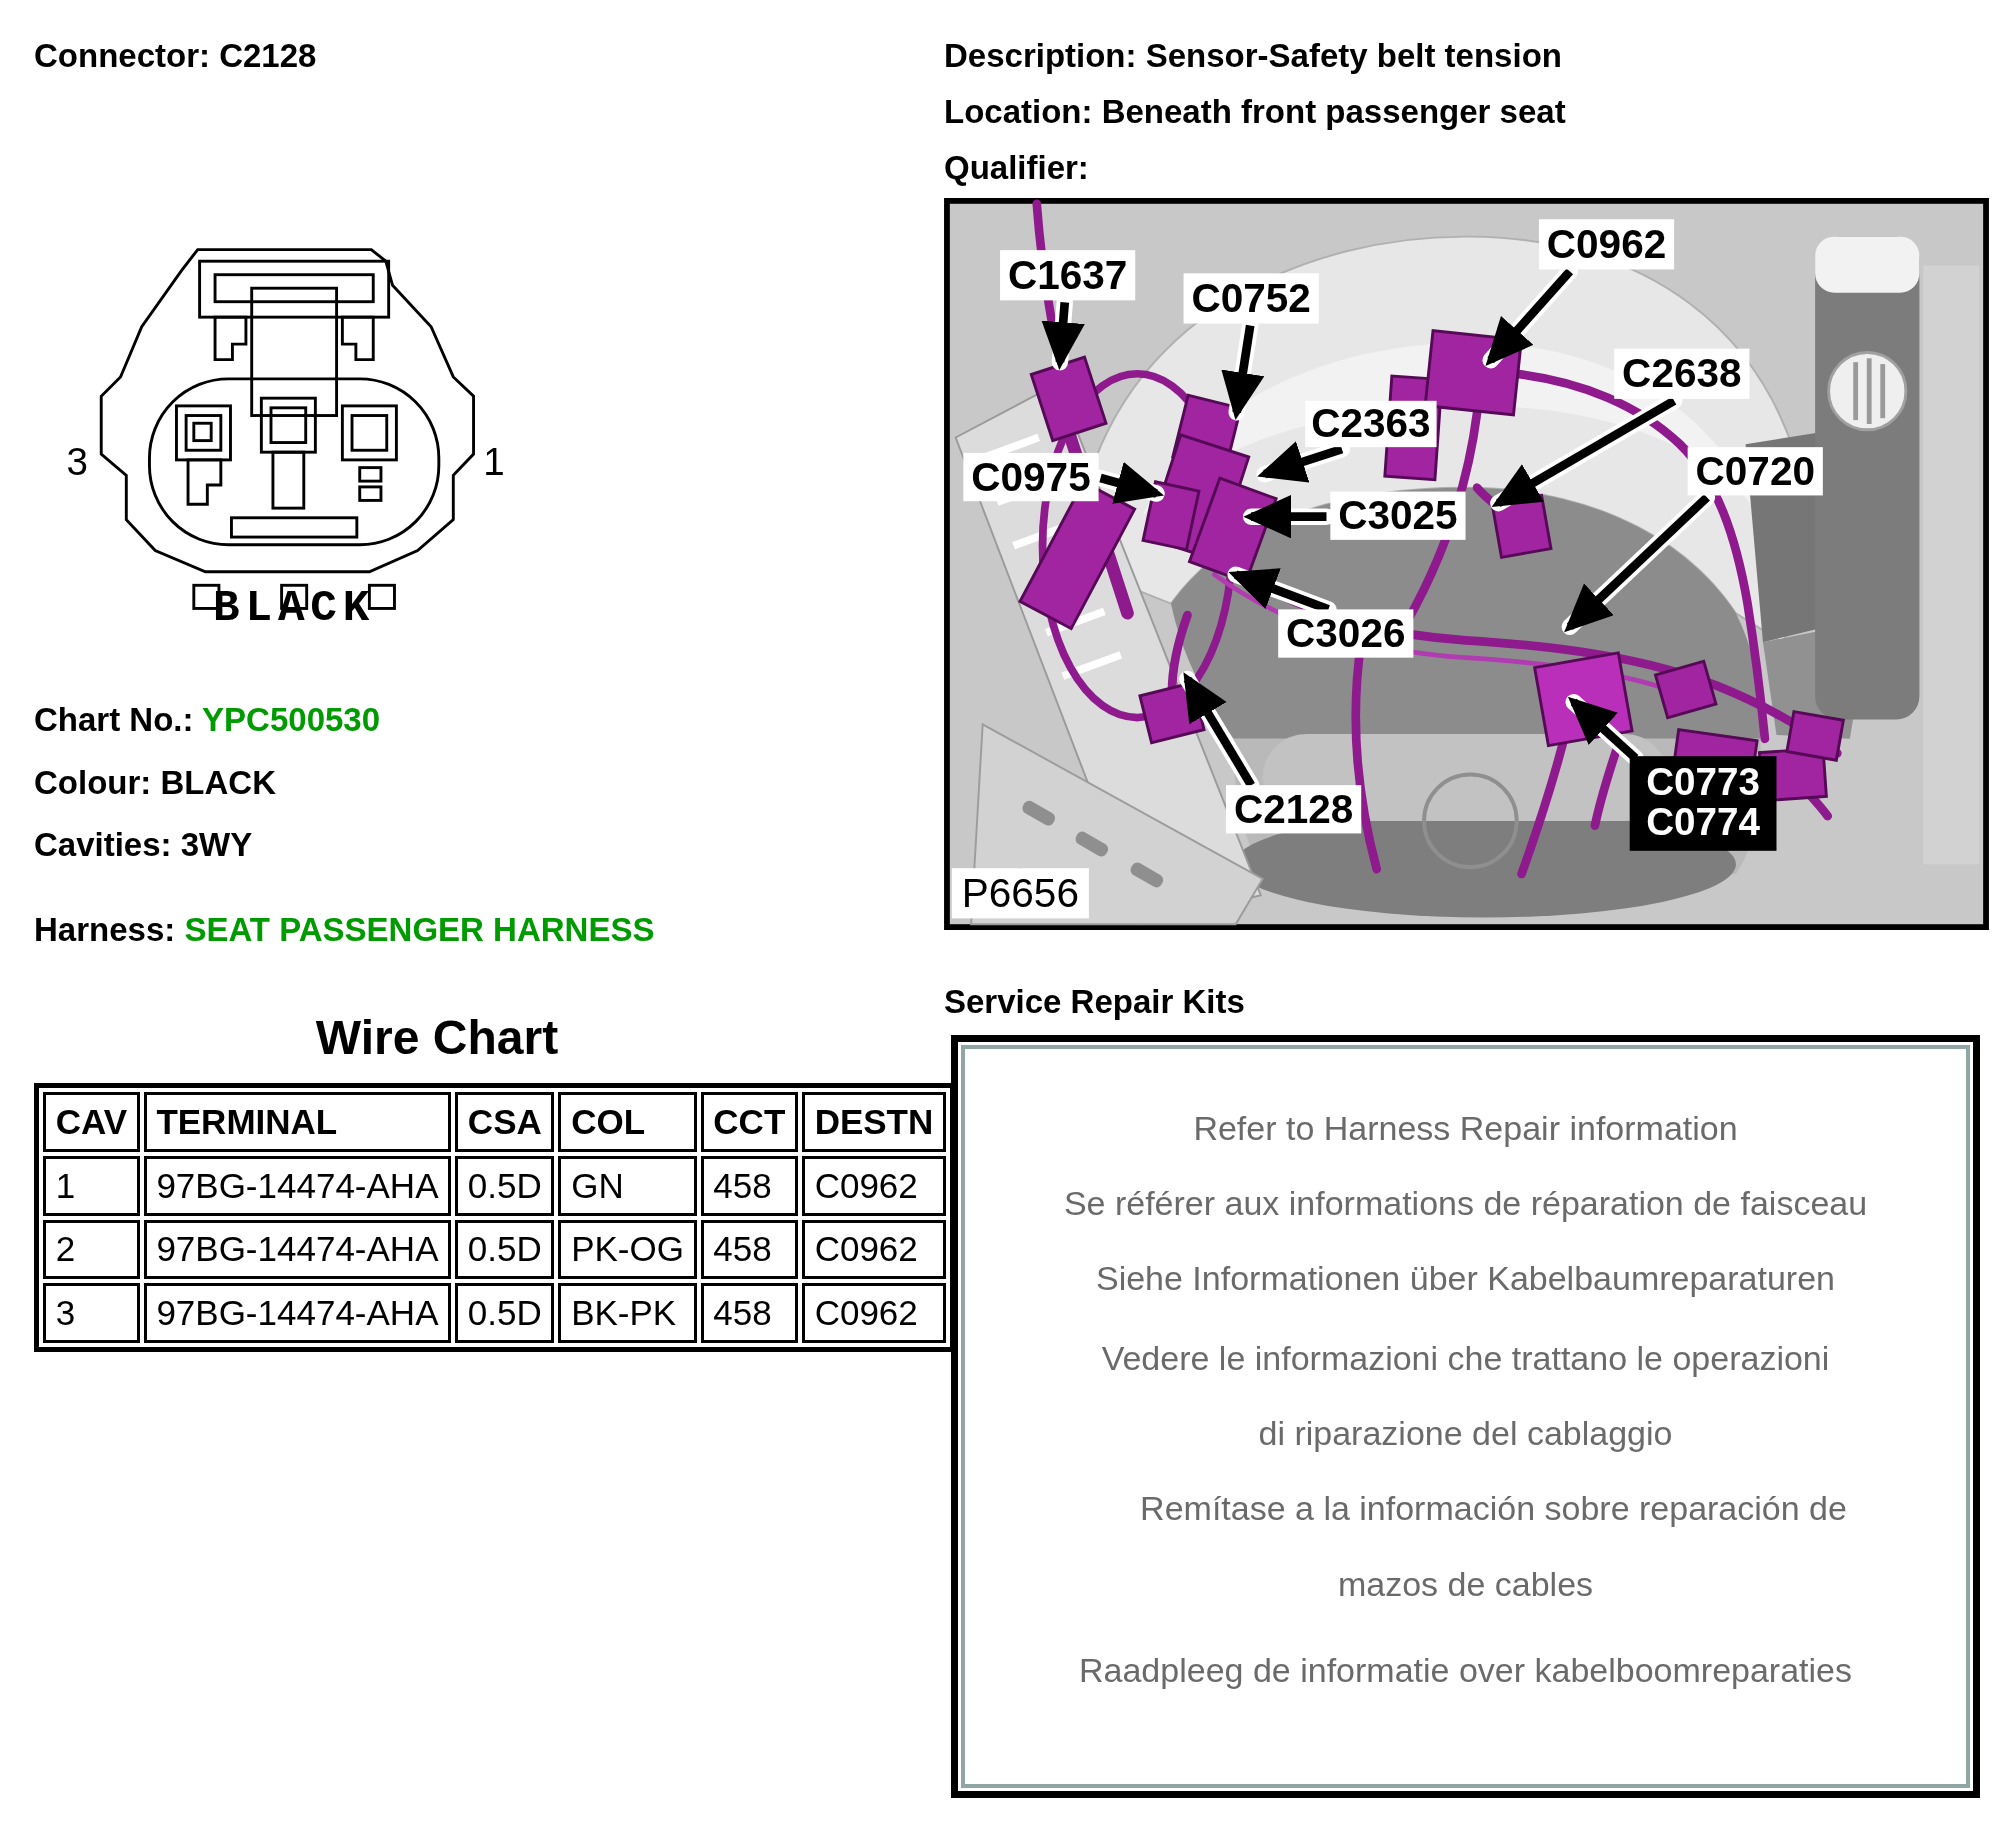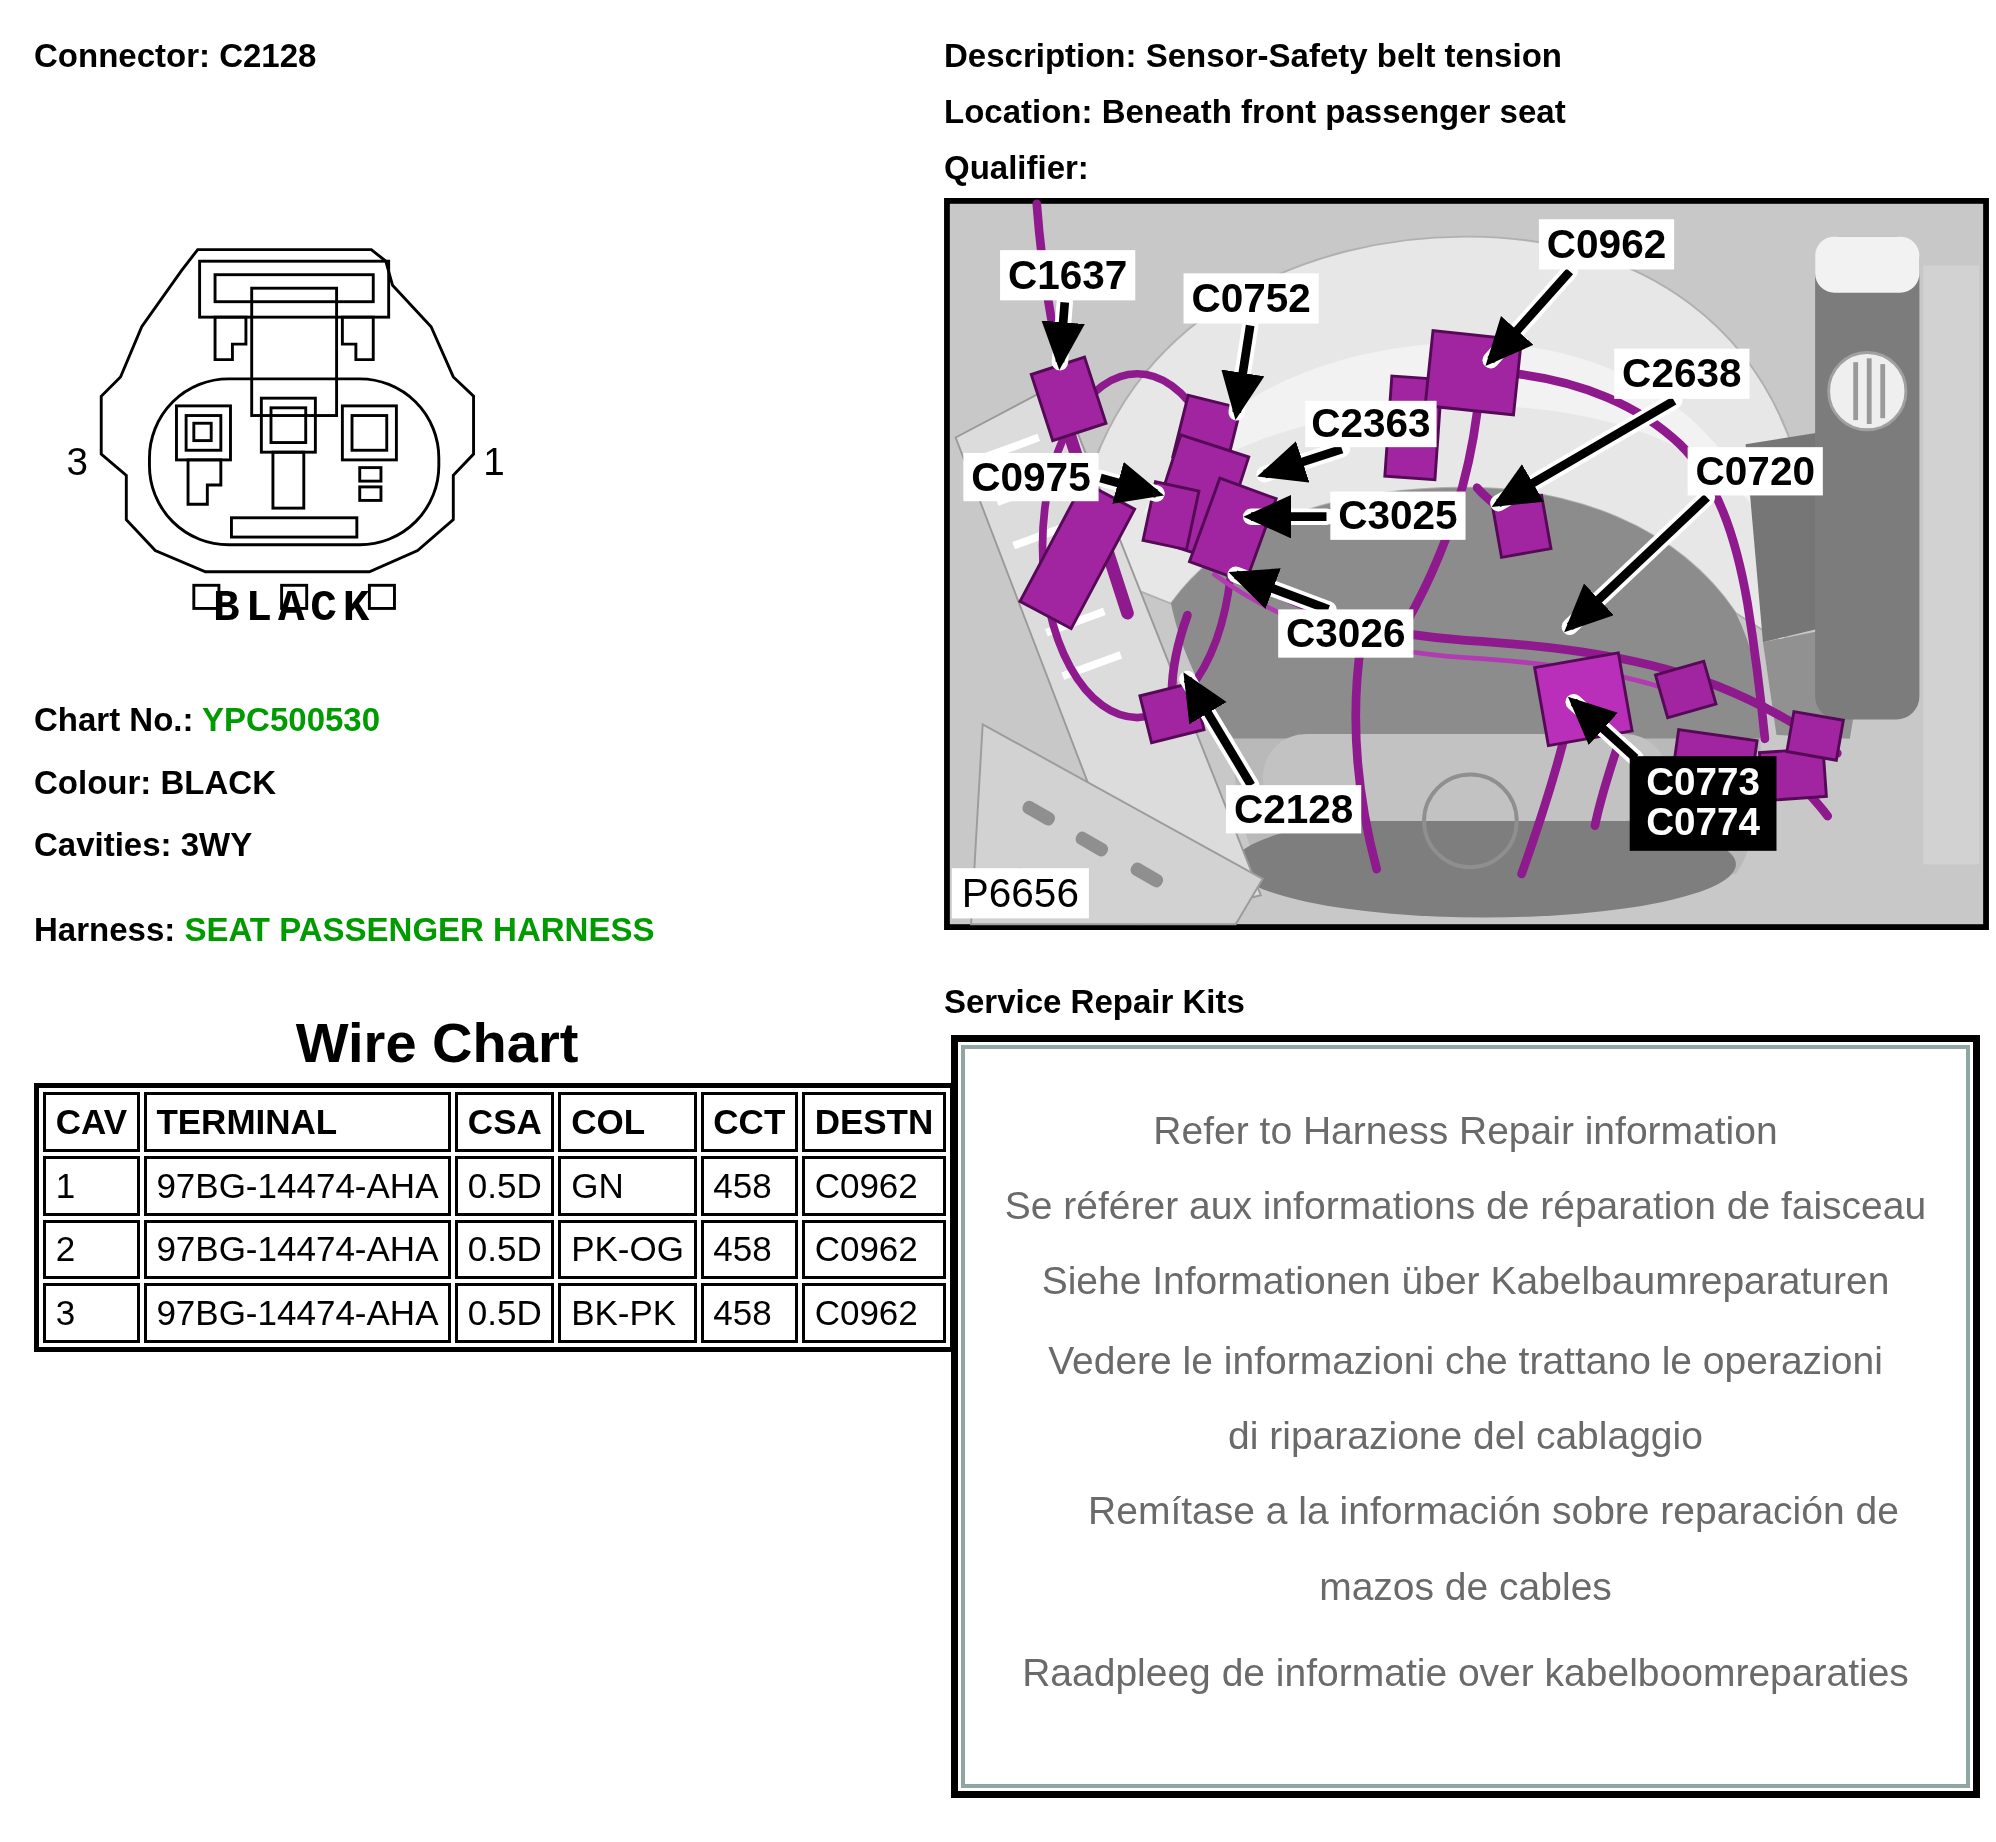--- a/index.html
+++ b/index.html
@@ -3,33 +3,33 @@
 <meta charset="utf-8">
 <style>
   html,body{margin:0;padding:0;background:#fff;}
   .page{position:relative;width:1997px;height:1842px;background:#fff;
         font-family:"Liberation Sans",sans-serif;color:#000;overflow:hidden;}
   .abs{position:absolute;}
   .h-bold{font-size:33px;font-weight:bold;white-space:nowrap;}
   .green{color:#009B00;}
   
   .wc-title{left:34px;top:1010px;width:806px;text-align:center;
-            font-size:56px;font-weight:bold;}
+            font-size:48px;font-weight:bold;}
   table.wc{left:34px;top:1083px;border:5.8px solid #000;border-spacing:4.8px;
            background:#fff;border-collapse:separate;}
   table.wc th,table.wc td{border:3.9px solid #000;font-size:35px;padding:3.9px 9.7px;
            text-align:left;white-space:nowrap;vertical-align:middle;height:46px;}
   table.wc th{font-weight:bold;}
   table.wc td{font-weight:normal;}
   
   .srk-box{left:951px;top:1035px;width:1029px;height:763px;
            border:7.7px solid #000;padding:2.9px;box-sizing:border-box;}
   .srk-inner{position:relative;width:100%;height:100%;
              border:4.8px solid #8FA6A4;box-sizing:border-box;background:#fff;}
-  .sl{position:absolute;left:0;width:100%;text-align:center;font-size:39px;
+  .sl{position:absolute;left:0;width:100%;text-align:center;font-size:34px;
       color:#6A6A6A;white-space:nowrap;}
   
   .conn-wrap{left:53px;top:232px;width:463px;height:396px;}
   .pin{font-size:40px;font-family:"Liberation Sans",sans-serif;fill:#000;}
   .black-cap{font-size:46px;font-weight:bold;letter-spacing:6px;
              font-family:"Liberation Mono",monospace;fill:#000;}
   
   .photo-wrap{left:944px;top:198px;width:1045px;height:732px;}
   .lt{font-size:42px;font-weight:bold;fill:#000;text-anchor:middle;
       font-family:"Liberation Sans",sans-serif;}

